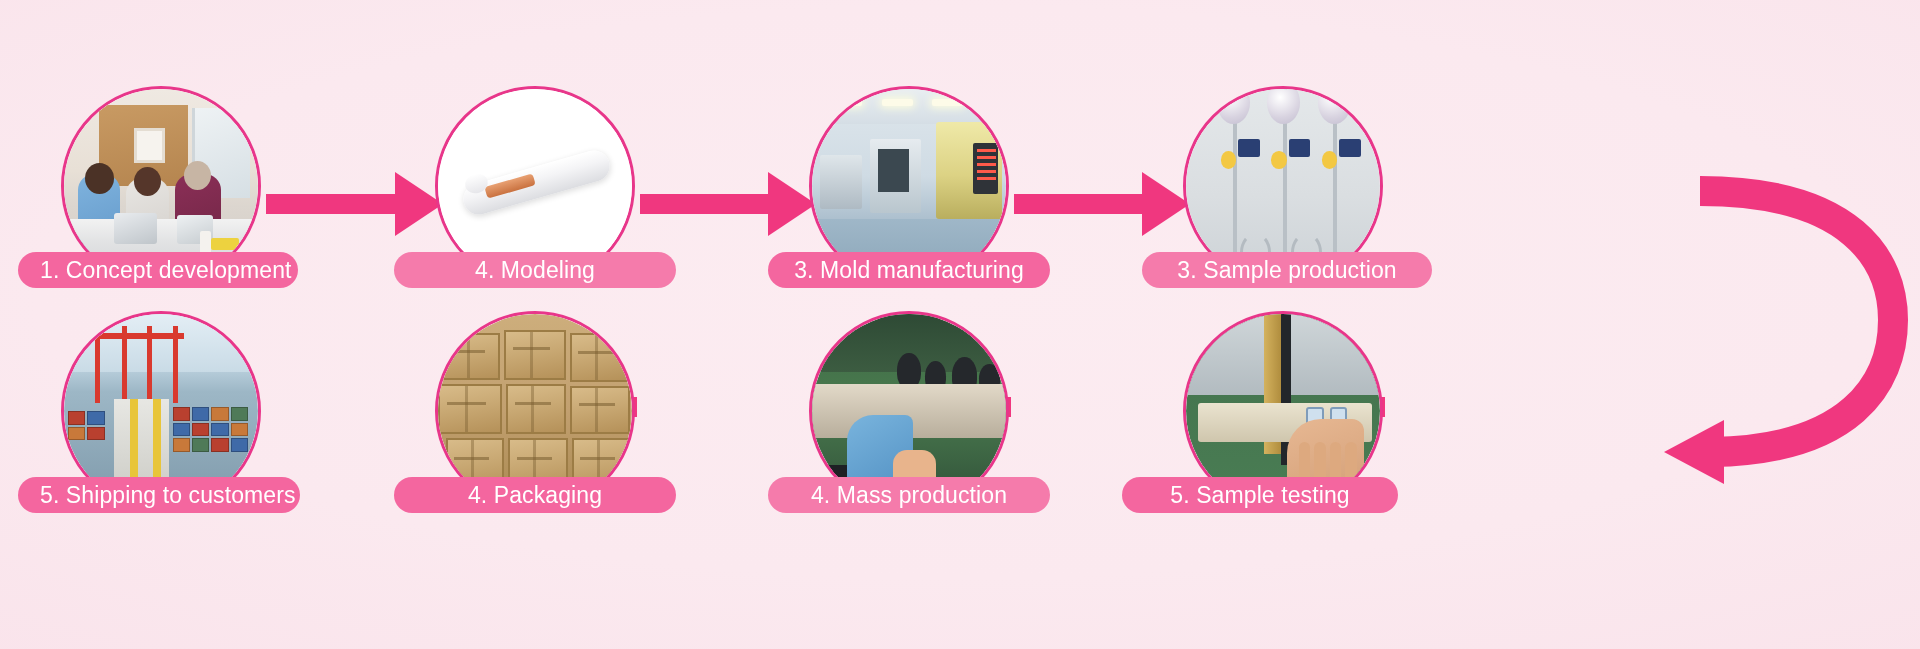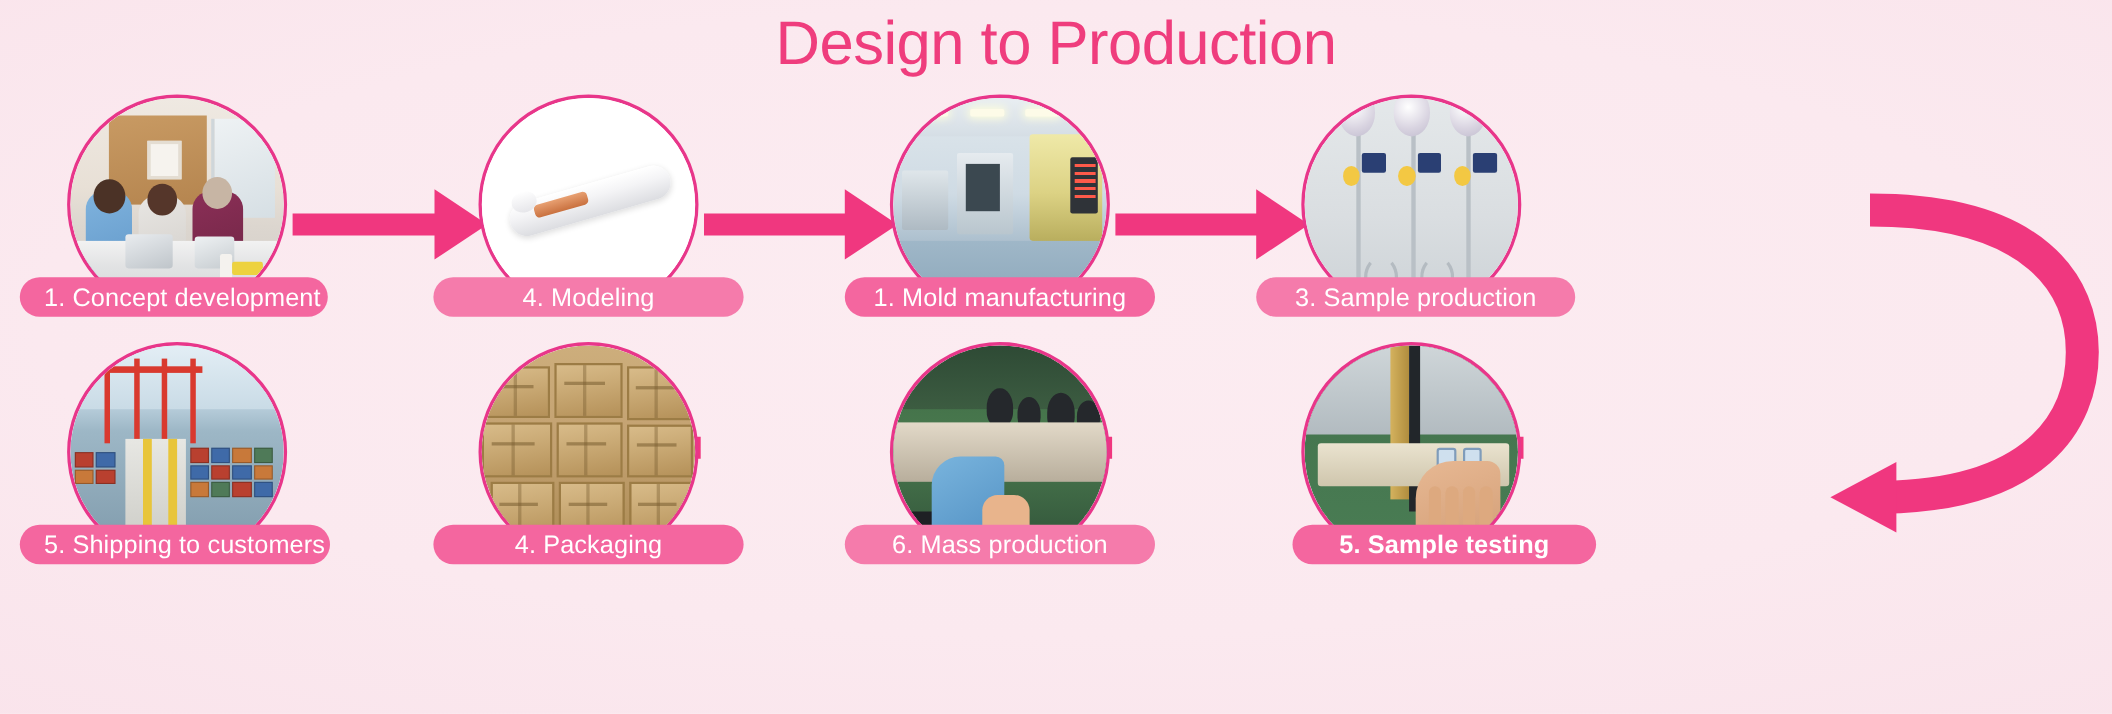--- a/index.html
+++ b/index.html
@@ -265,21 +265,20 @@
   .ph-ship .ct.l1 { left:2%; top:50%; background:#b9402f; }
   .ph-ship .ct.l2 { left:12%; top:50%; background:#3f6aa8; }
   .ph-ship .ct.l3 { left:2%; top:58%; background:#c8793a; }
   .ph-ship .ct.l4 { left:12%; top:58%; background:#b9402f; }
 </style>
 </head>
 <body>
 
 <div id="stage">
 
-  <div class="title">Design to Production</div>
 
   <svg class="arrow-layer" viewBox="0 0 1920 649" width="1920" height="649">
     <defs></defs>
 
     <g>
       <path d="M 266 194 L 395 194 L 395 172 L 443 204 L 395 236 L 395 214 L 266 214 Z" fill="#f0377f"></path>
     </g>
 
     <g>
       <path d="M 640 194 L 768 194 L 768 172 L 816 204 L 768 236 L 768 214 L 640 214 Z" fill="#f0377f"></path>
@@ -351,21 +350,21 @@
           <div class="lite c"></div>
         <div class="m3"></div>
           <div class="m2"></div>
           <div class="m2d"></div>
         <div class="m1"></div>
           <div class="m1p"></div>
           <div class="m1k"></div>
         <div class="flr"></div>
       </div>
     </div>
-    <div class="pill strong" style="left:768px; top:252px; width:282px;">1. Mold manufacturing</div>
+    <div class="pill strong" style="left:768px; top:252px; width:282px;">3. Mold manufacturing</div>
   </div>
 
   <div class="step">
     <div class="circle-wrap" style="left:1183px; top:86px; width:200px; height:200px;">
       <div class="photo ph-sample">
         <div class="rig a"></div>
           <div class="rig b"></div>
           <div class="rig c"></div>
         <div class="spool a"></div>
           <div class="spool b"></div>
@@ -392,38 +391,38 @@
         <div class="bar"></div>
         <div class="sock a"></div>
           <div class="sock b"></div>
         <div class="hand"></div>
         <div class="fing a"></div>
           <div class="fing b"></div>
         <div class="fing c"></div>
           <div class="fing d"></div>
       </div>
     </div>
-    <div class="pill strong" style="left:1175px; top:477px; width:276px;font-weight:bold;">5. Sample testing</div>
+    <div class="pill strong" style="left:1122px; top:477px; width:276px;">5. Sample testing</div>
   </div>
 
   <div class="step">
     <div class="circle-wrap" style="left:809px; top:311px; width:200px; height:200px;">
       <div class="photo ph-mass">
         <div class="dark"></div>
         <div class="part a"></div>
           <div class="part b"></div>
         <div class="part c"></div>
           <div class="part d"></div>
         <div class="bench"></div>
         <div class="tool"></div>
           <div class="arm"></div>
           <div class="hnd"></div>
       </div>
     </div>
-    <div class="pill" style="left:768px; top:477px; width:282px;">6. Mass production</div>
+    <div class="pill" style="left:768px; top:477px; width:282px;">4. Mass production</div>
   </div>
 
   <div class="step">
     <div class="circle-wrap" style="left:435px; top:311px; width:200px; height:200px;">
       <div class="photo ph-pack">
         <div class="bx b1"></div>
           <div class="bx b2"></div>
           <div class="bx b3"></div>
         <div class="bx b4"></div>
           <div class="bx b5"></div>

